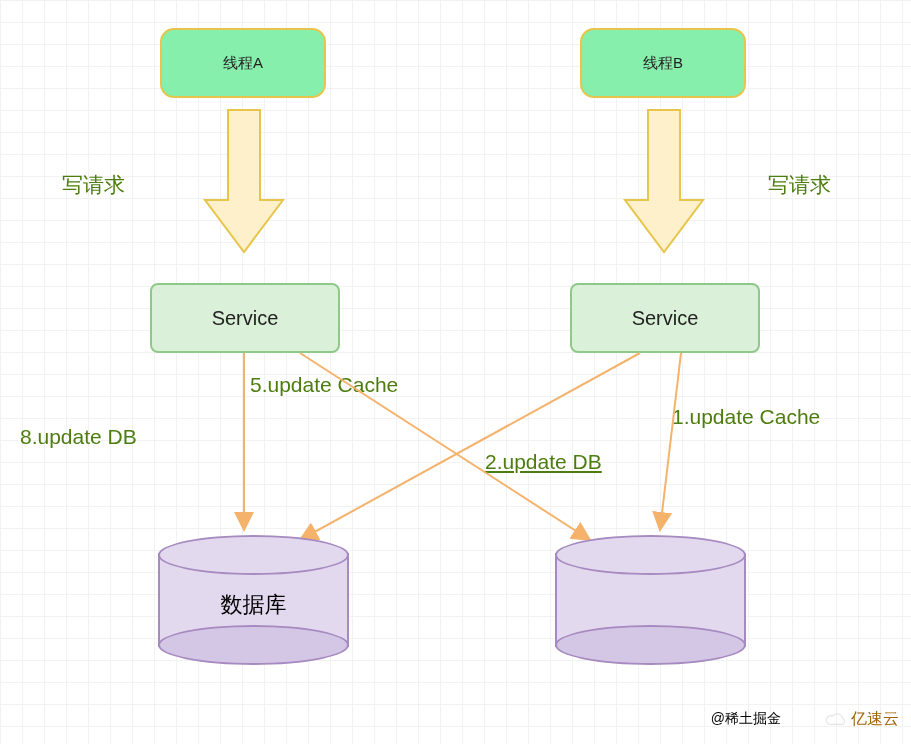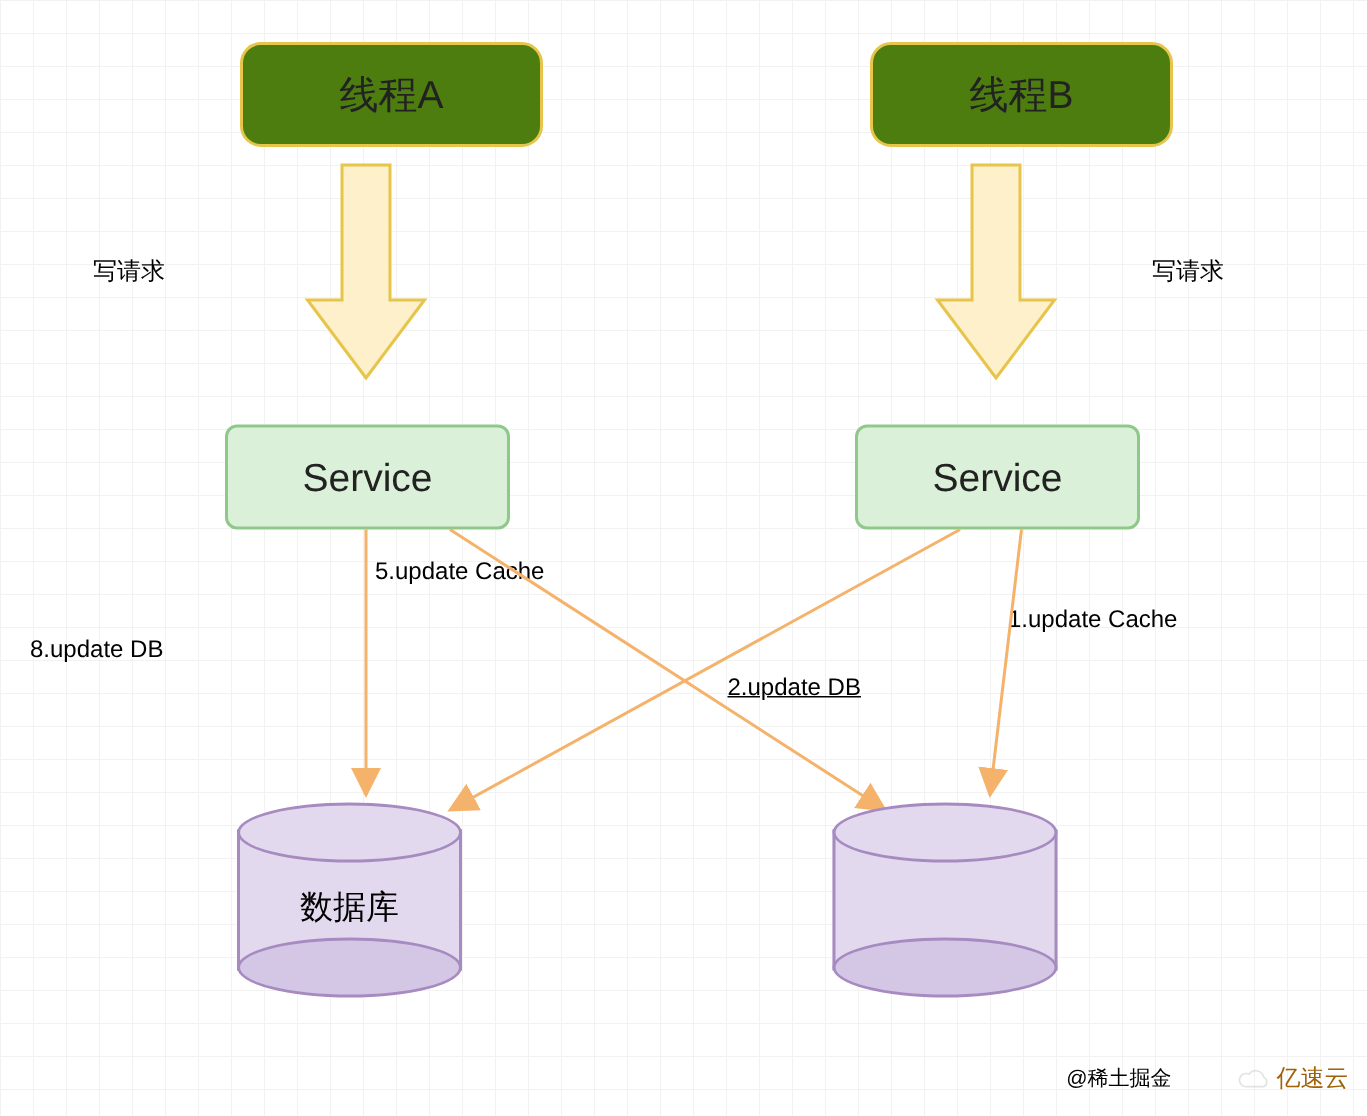--- a/index.html
+++ b/index.html
@@ -16,46 +16,46 @@
     overflow: hidden;
   }
   .node {
     position: absolute;
     display: flex;
     align-items: center;
     justify-content: center;
     box-sizing: border-box;
   }
   .thread-box {
-    width: 202px;
+    width: 166px;
     height: 70px;
-    background: #4d7c0f;
+    background: #86efac;
     border: 2px solid #e6c54a;
     border-radius: 14px;
-    font-size: 26px;
+    font-size: 15px;
     color: #222;
   }
   .service-box {
     width: 190px;
     height: 70px;
     background: #dbf0d8;
     border: 2px solid #8fc98a;
     border-radius: 8px;
-    font-size: 26px;
+    font-size: 20px;
     color: #222;
   }
   .label {
     position: absolute;
-    font-size: 16px;
-    color: #000000;
+    font-size: 21px;
+    color: #4d7c0f;
     white-space: nowrap;
   }
   .cylinder {
     position: absolute;
-    width: 150px;
+    width: 191px;
     height: 130px;
   }
   .cyl-body {
     position: absolute;
     left: 0; right: 0;
     top: 18px;
     bottom: 18px;
     background: #e3d9ef;
     border-left: 2px solid #a78bc0;
     border-right: 2px solid #a78bc0;

